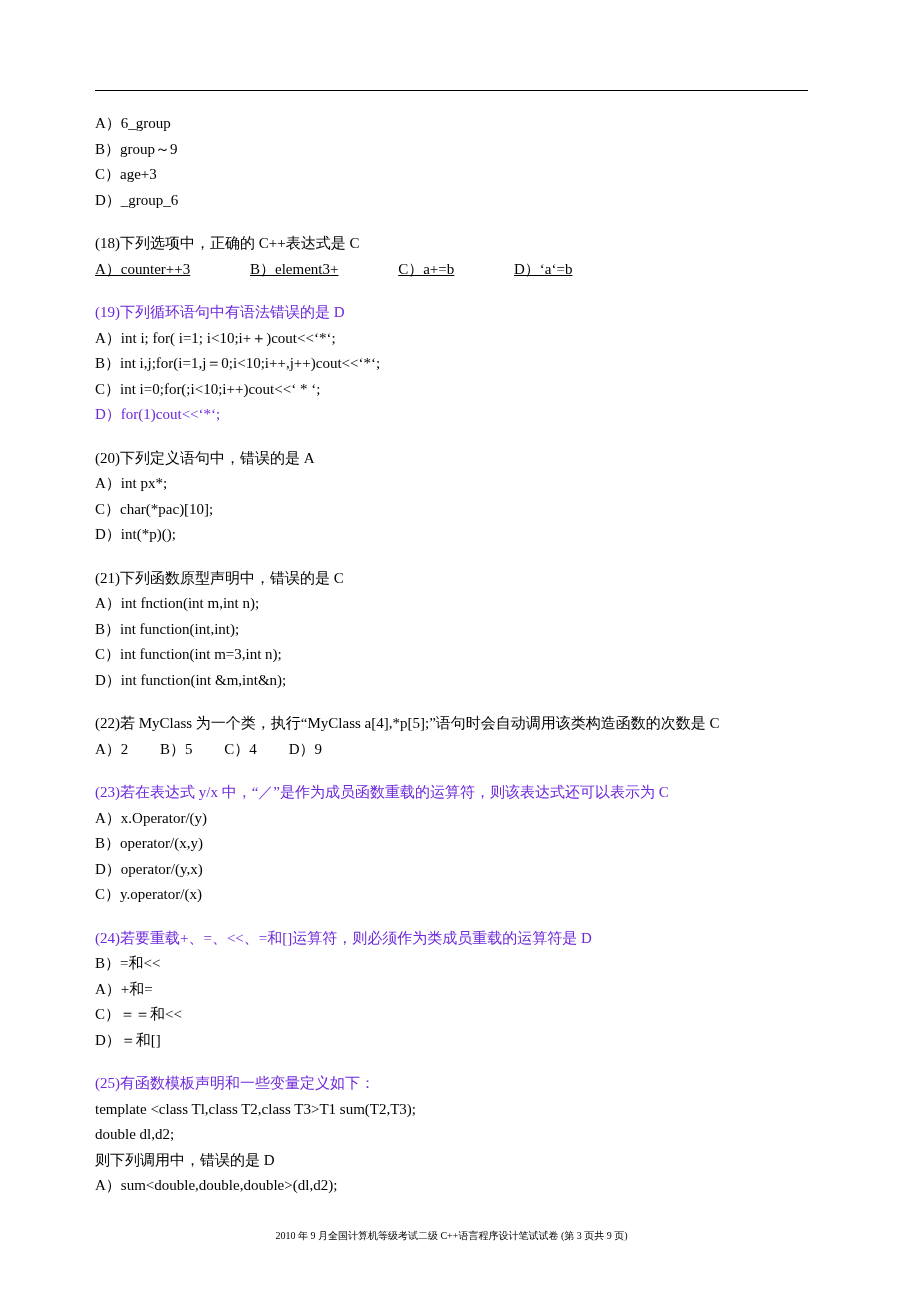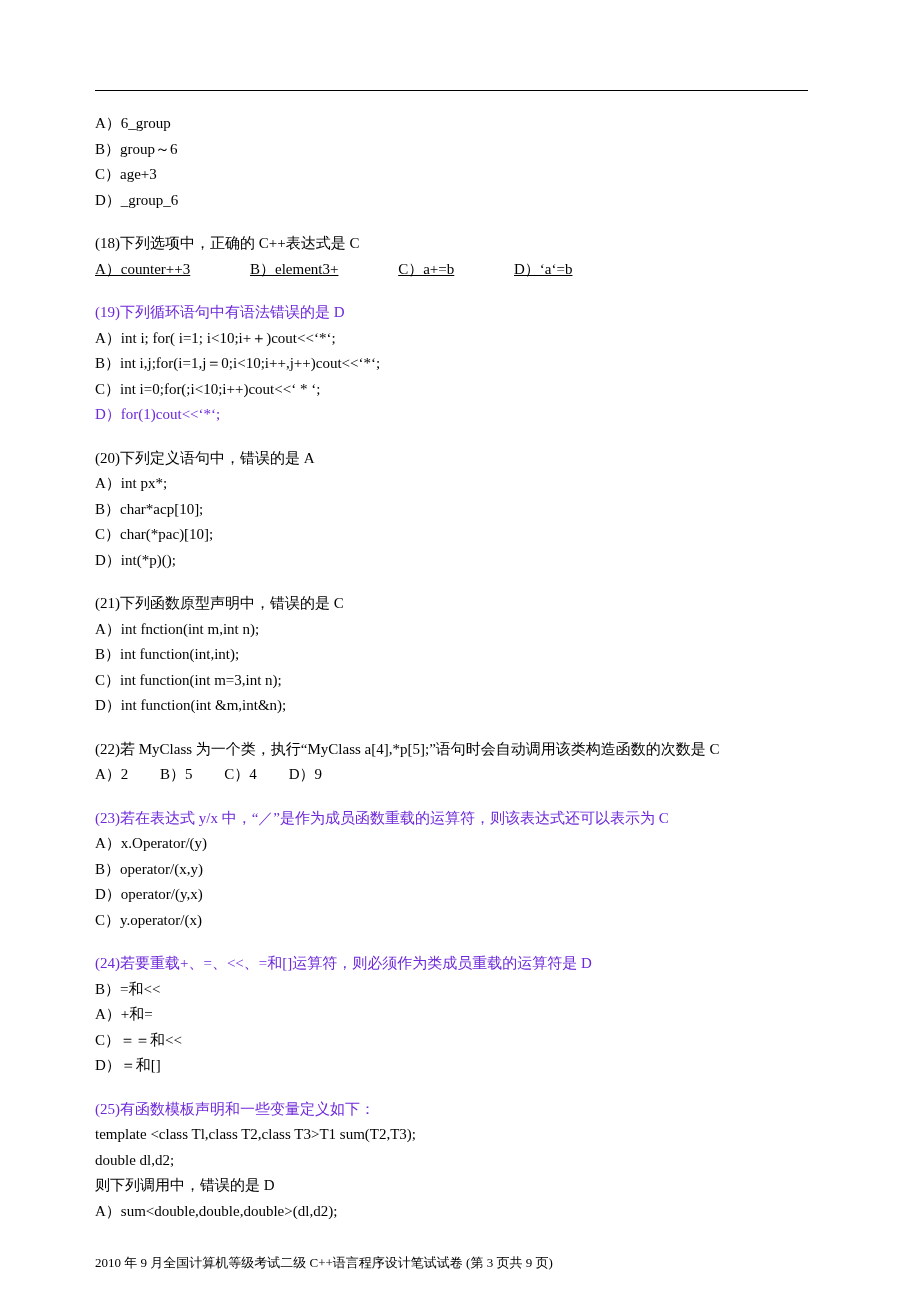--- a/index.html
+++ b/index.html
@@ -31,34 +31,34 @@
     display: inline-block;
     margin-right: 56px;
     text-decoration: underline;
   }
   .inline-opts-tight span {
     display: inline-block;
     margin-right: 28px;
     text-align: center;
   }
   .footer {
-    text-align: left;
+    text-align: center;
     margin-top: 28px;
-    font-size: 13px;
+    font-size: 10px;
   }
 </style>
 </head>
 <body>
 
 <div class="page">
   <div class="top-line"></div>
 
   <div class="block">
     <div>A）6_group</div>
-    <div>B）group～6</div>
+    <div>B）group～9</div>
     <div>C）age+3</div>
     <div>D）_group_6</div>
   </div>
 
   <div class="block">
     <div>(18)下列选项中，正确的 C++表达式是  C</div>
     <div class="inline-opts">
       <span>A）counter++3</span>
       <span>B）element3+</span>
       <span>C）a+=b</span>
@@ -70,21 +70,20 @@
     <div class="red">(19)下列循环语句中有语法错误的是  D</div>
     <div>A）int i; for( i=1; i&lt;10;i+＋)cout&lt;&lt;‘*‘;</div>
     <div>B）int i,j;for(i=1,j＝0;i&lt;10;i++,j++)cout&lt;&lt;‘*‘;</div>
     <div>C）int i=0;for(;i&lt;10;i++)cout&lt;&lt;‘ * ‘;</div>
     <div class="red">D）for(1)cout&lt;&lt;‘*‘;</div>
   </div>
 
   <div class="block">
     <div>(20)下列定义语句中，错误的是  A</div>
     <div>A）int px*;</div>
-    <div>B）char*acp[10];</div>
     <div>C）char(*pac)[10];</div>
     <div>D）int(*p)();</div>
   </div>
 
   <div class="block">
     <div>(21)下列函数原型声明中，错误的是  C</div>
     <div>A）int fnction(int m,int n);</div>
     <div>B）int function(int,int);</div>
     <div>C）int function(int m=3,int n);</div>
     <div>D）int function(int &amp;m,int&amp;n);</div>

